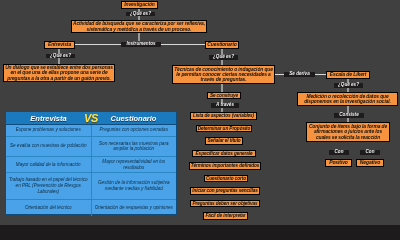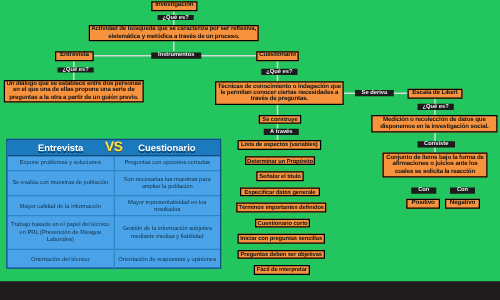--- a/index.html
+++ b/index.html
@@ -1,19 +1,19 @@
 <!DOCTYPE html>
 <html><head>
 <meta charset="utf-8">
 <title>Mapa conceptual - Instrumentos de investigacion</title>
 <style>
   html,body{margin:0;padding:0;}
   body{width:400px;height:225px;background:#1d1b1b;overflow:hidden;
        font-family:"Liberation Sans",sans-serif;-webkit-font-smoothing:antialiased;}
-  #stage{position:relative;width:400px;height:225px;background:#22c55e;}
+  #stage{position:relative;width:400px;height:225px;background:#404040;font-style:italic;}
 
   svg.lines{position:absolute;left:0;top:0;width:400px;height:225px;overflow:visible;}
 
   .node{position:absolute;background:#f7933f;color:#101010;font-weight:bold;
         text-align:center;border:1px solid #000;box-sizing:border-box;
         display:flex;align-items:center;justify-content:center;
         line-height:1.08;letter-spacing:-0.1px;}
   .node span{display:block;width:100%;}
 
   .conn{position:absolute;color:#f2f2f2;font-weight:bold;text-align:center;

